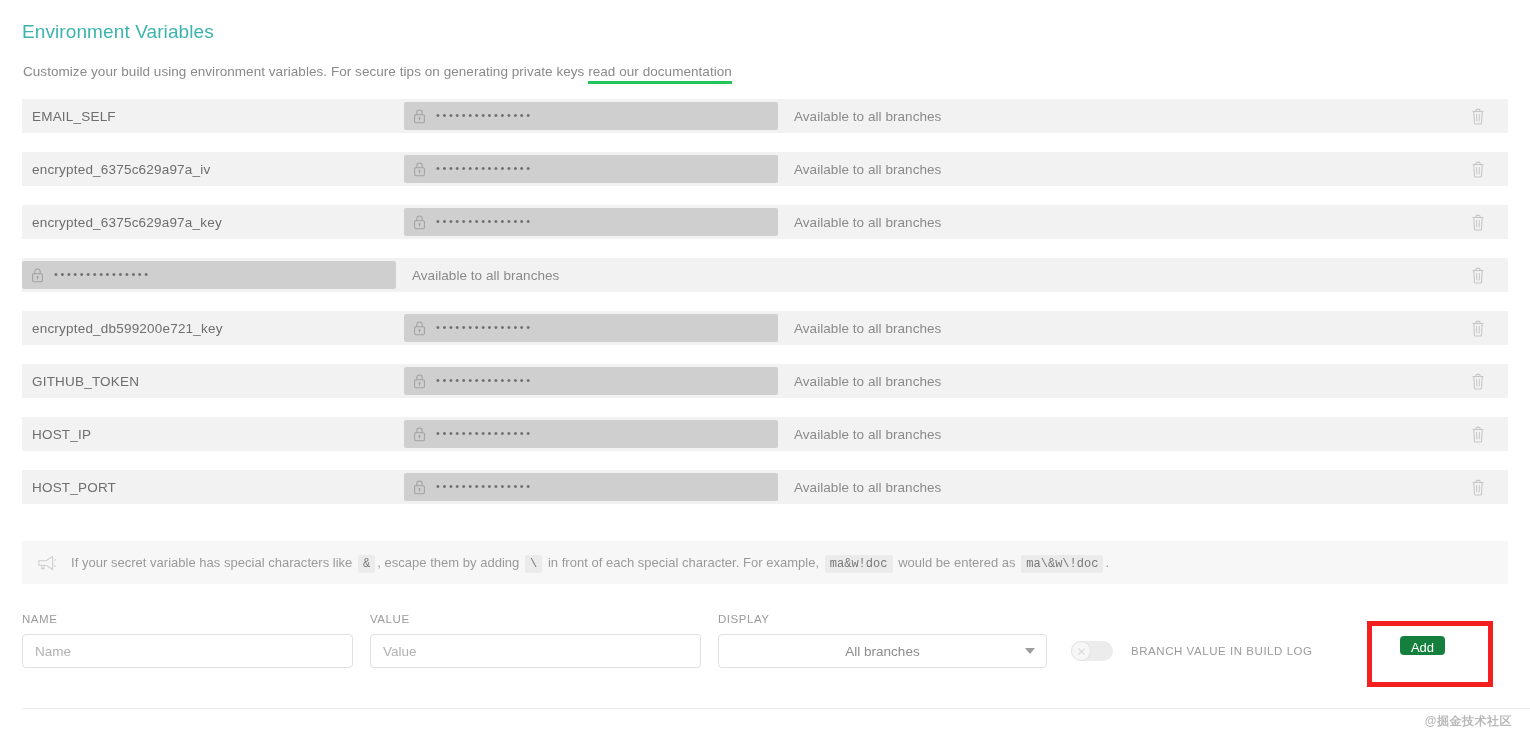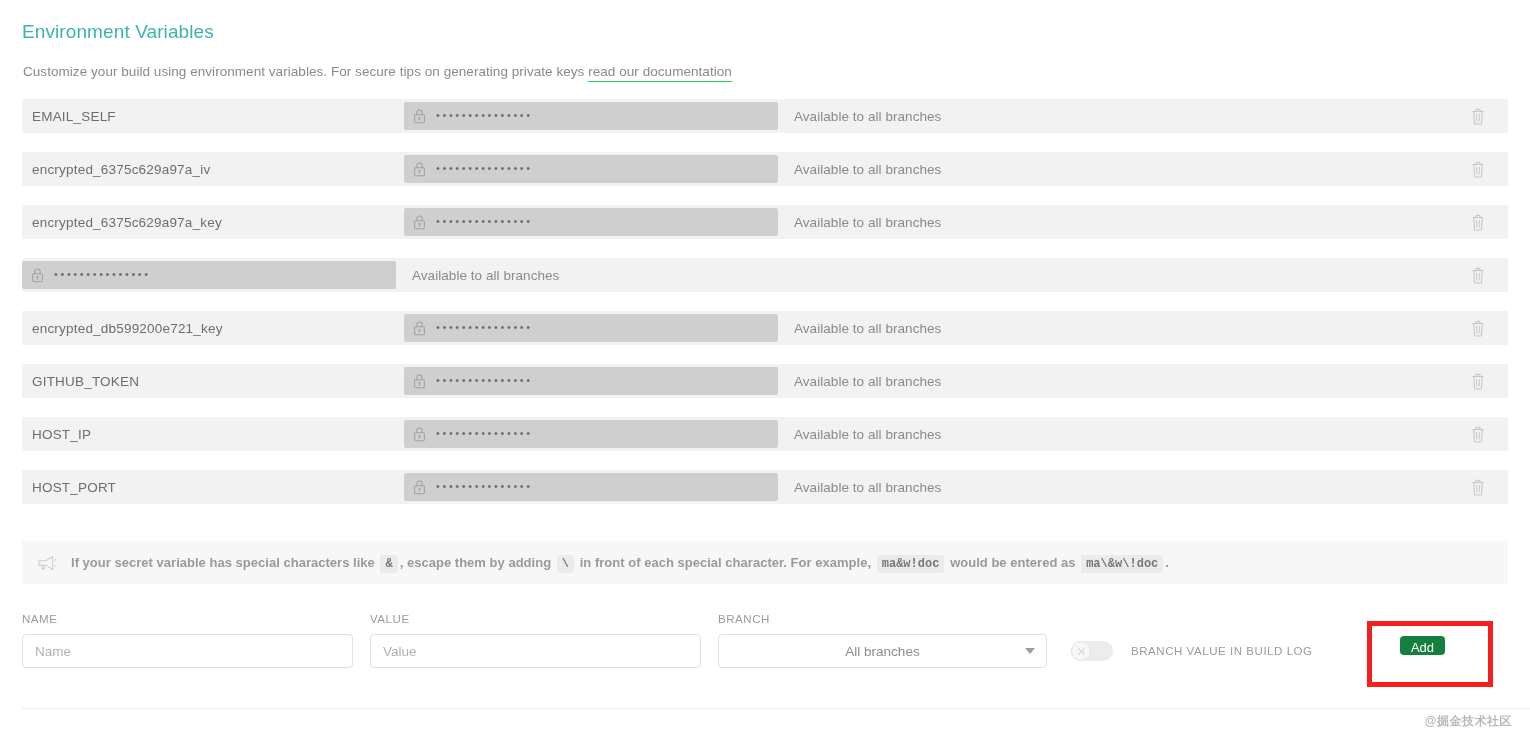--- a/index.html
+++ b/index.html
@@ -40,21 +40,21 @@
     left: 23px;
     top: 64px;
     font-size: 13.5px;
     color: #8a8a8a;
     white-space: nowrap;
     letter-spacing: .05px;
   }
   .subtitle .doc-link {
     color: #8a8a8a;
     text-decoration: none;
-    border-bottom: 1px solid #22c55e;
+    border-bottom: 3px solid #22c55e;
     padding-bottom: 2px;
     cursor: pointer;
   }
 
   
   .var-table {
     position: absolute;
     left: 22px;
     top: 99px;
     width: 1486px;
@@ -125,21 +125,20 @@
     position: absolute;
     left: 22px;
     top: 541px;
     width: 1486px;
     height: 43px;
     background: #f7f7f7;
     display: flex;
     align-items: center;
     box-sizing: border-box;
     padding-left: 16px;
-    font-weight: bold;
   }
   .megaphone-ico { width: 19px; height: 16px; opacity: .45; flex: 0 0 auto; }
   .hint-text {
     margin-left: 14px;
     font-size: 13px;
     color: #9a9a9a;
     white-space: nowrap;
     letter-spacing: .02px;
   }
   .code-chip {
@@ -488,21 +487,21 @@
   </div>
 
   <div class="add-form">
 
     <div class="field-label" style="left:0px;">NAME</div>
     <input class="text-input f-name" type="text" placeholder="Name" value="" style="">
 
     <div class="field-label" style="left:348px;">VALUE</div>
     <input class="text-input f-value" type="text" placeholder="Value" style="">
 
-    <div class="field-label" style="left:696px;">BRANCH</div>
+    <div class="field-label" style="left:696px;">DISPLAY</div>
     <div class="select-wrap">
       <div class="select-box">
         <span>All branches</span>
       </div>
       <span class="select-caret"></span>
     </div>
 
     <div class="toggle">
       <div class="toggle-knob">
         <svg class="toggle-x" viewBox="0 0 10 10">

